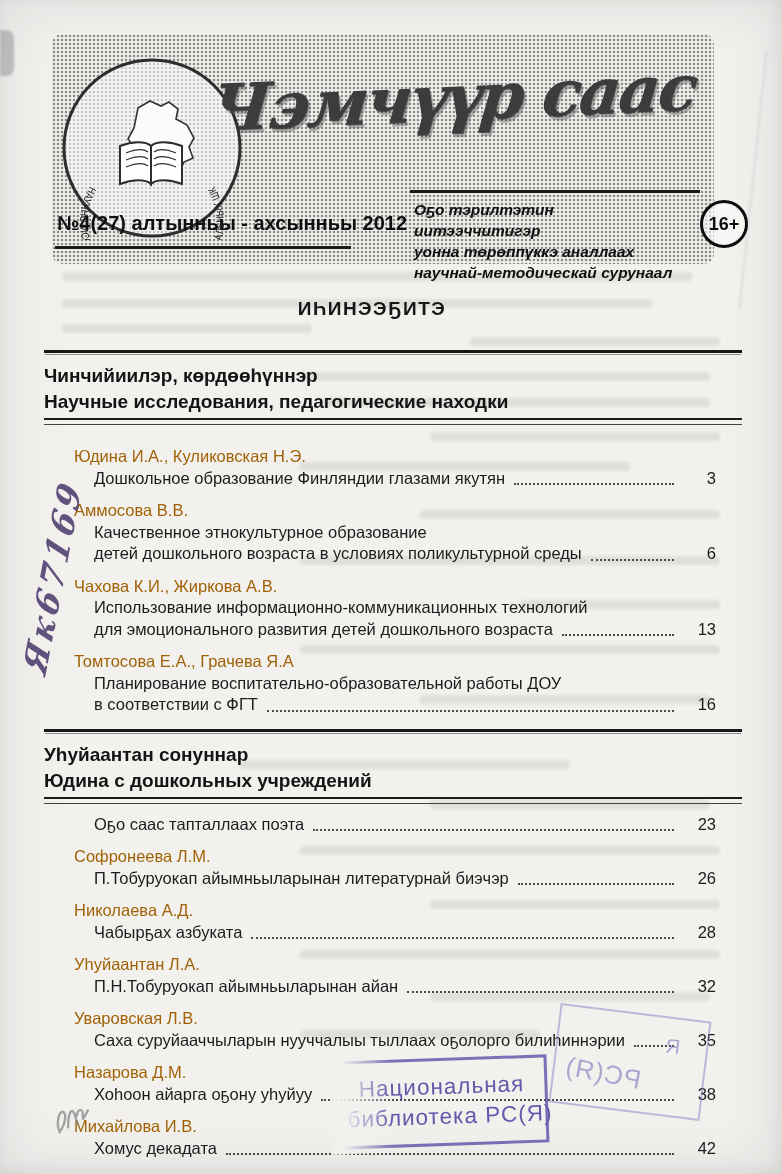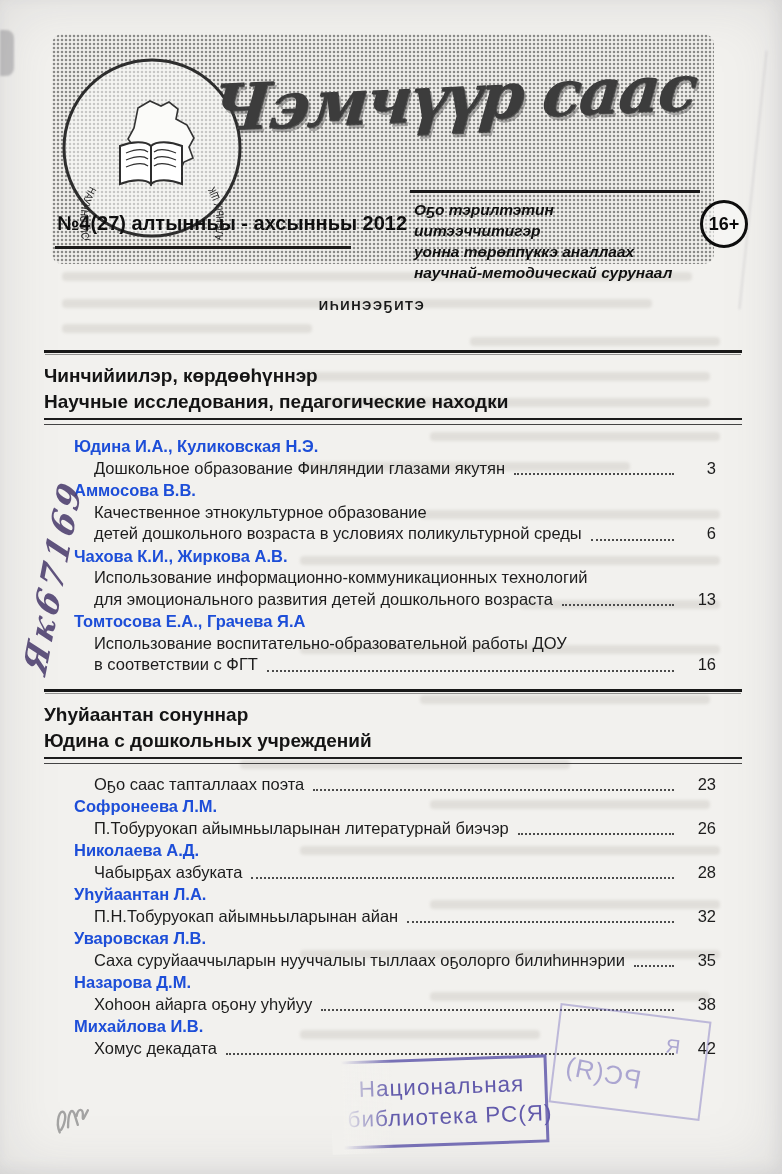--- a/index.html
+++ b/index.html
@@ -37,29 +37,29 @@
   .age-badge{
     position:absolute;left:606px;top:166px;width:42px;height:42px;border-radius:50%;
     border:3px solid #0d0d0d;display:flex;align-items:center;justify-content:center;
     font-weight:bold;font-size:18px;color:#0d0d0d;background:rgba(248,248,246,.6);margin-left:42px;
   }
   .issue{position:absolute;left:5px;top:178px;font-weight:bold;font-size:20px;color:#101010;white-space:nowrap;}
   .issue-rule{position:absolute;left:3px;top:212px;width:296px;height:3px;background:#1a1a1a;}
   
   .toc-heading{
     position:absolute;left:0;top:298px;width:744px;text-align:center;z-index:1;
-    font-weight:bold;font-size:13px;letter-spacing:1.5px;color:#181818;
+    font-weight:bold;font-size:19px;letter-spacing:1.5px;color:#181818;
   }
   .toc{position:absolute;left:44px;top:344px;width:698px;z-index:1;font-size:16.5px;}
   .rule-a{height:3px;background:#181818;box-shadow:0 3px 0 -1px rgba(30,30,30,.45);margin:6px 0 10px 0;}
   .rule-a.second{margin-top:13px;}
   .rule-b{height:4px;border-top:2px solid #1c1c1c;border-bottom:1px solid rgba(25,25,25,.8);margin:3px 0 8px 0;}
   .sec-title{font-weight:bold;font-size:19px;line-height:26px;color:#141414;}
   .entries{padding:2px 26px 0 30px;}
-  .authors{font-weight:bold;line-height:21.5px;margin-top:1px;color:#1d4ed8;}
+  .authors{font-weight:normal;line-height:21.5px;margin-top:11px;color:#a16207;}
   .t-line{display:flex;align-items:flex-end;line-height:21.5px;color:#1c1c1c;}
   .t-line .t{white-space:nowrap;margin-left:20px;}
   .lead{flex:1;margin:0 8px 4px 9px;border-bottom:2px dotted #4b4b4b;min-width:20px;}
   .pg{width:34px;text-align:right;font-size:16.5px;}
   
   .hand-code{
     position:absolute;left:16px;top:664px;z-index:2;transform-origin:0 0;
     transform:rotate(-79deg) skewX(-12deg);
     font-family:"DejaVu Serif",serif;font-style:italic;font-weight:bold;
     font-size:33px;letter-spacing:4px;color:#4c3e6e;opacity:.88;white-space:nowrap;
@@ -186,21 +186,21 @@
         </div>
         <div class="t-line">
           <span class="t">для эмоционального развития детей дошкольного возраста</span>
           <span class="lead"></span>
           <span class="pg">13</span>
         </div>
       </div>
       <div>
         <div class="authors">Томтосова Е.А., Грачева Я.А</div>
         <div class="t-line">
-          <span class="t">Использование воспитательно-образовательной работы ДОУ</span>
+          <span class="t">Планирование воспитательно-образовательной работы ДОУ</span>
         </div>
         <div class="t-line">
           <span class="t">в соответствии с ФГТ</span>
           <span class="lead"></span>
           <span class="pg">16</span>
         </div>
       </div>
     </div>
 
     <div class="rule-a second"></div>

